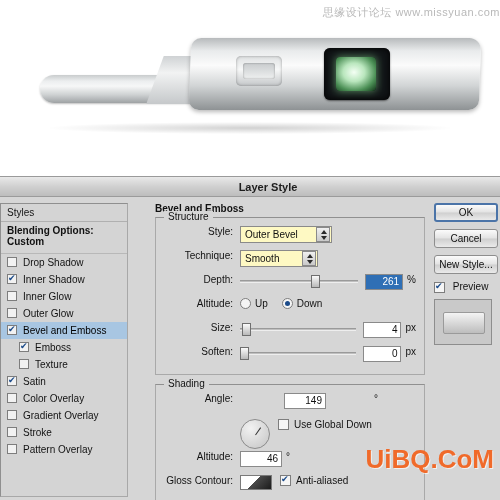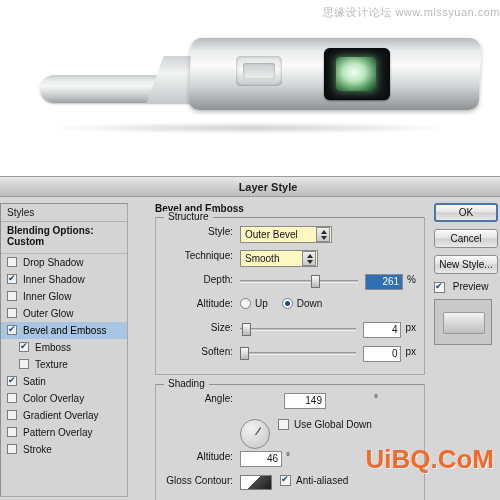--- a/index.html
+++ b/index.html
@@ -323,25 +323,25 @@
         <div class="style-row">
           <span class="chk"></span>
           <span>Color Overlay</span>
         </div>
         <div class="style-row">
           <span class="chk"></span>
           <span>Gradient Overlay</span>
         </div>
         <div class="style-row">
           <span class="chk"></span>
+          <span>Stroke</span>
+        </div>
+        <div class="style-row">
+          <span class="chk"></span>
           <span>Pattern Overlay</span>
-        </div>
-        <div class="style-row">
-          <span class="chk"></span>
-          <span>Stroke</span>
         </div>
       </div>
 
       <div class="main-panel">
         <div class="section-title">Bevel and Emboss</div>
 
         <div class="group">
           <span class="legend">Structure</span>
 
           <div class="row">

